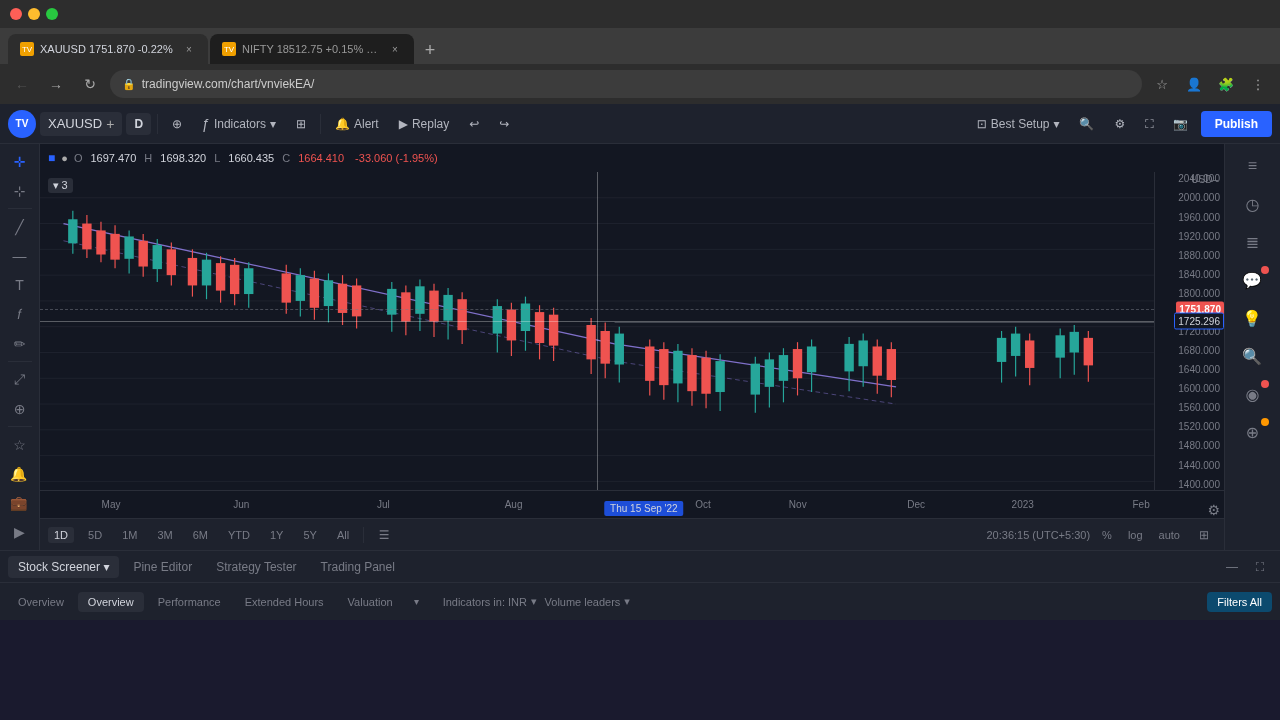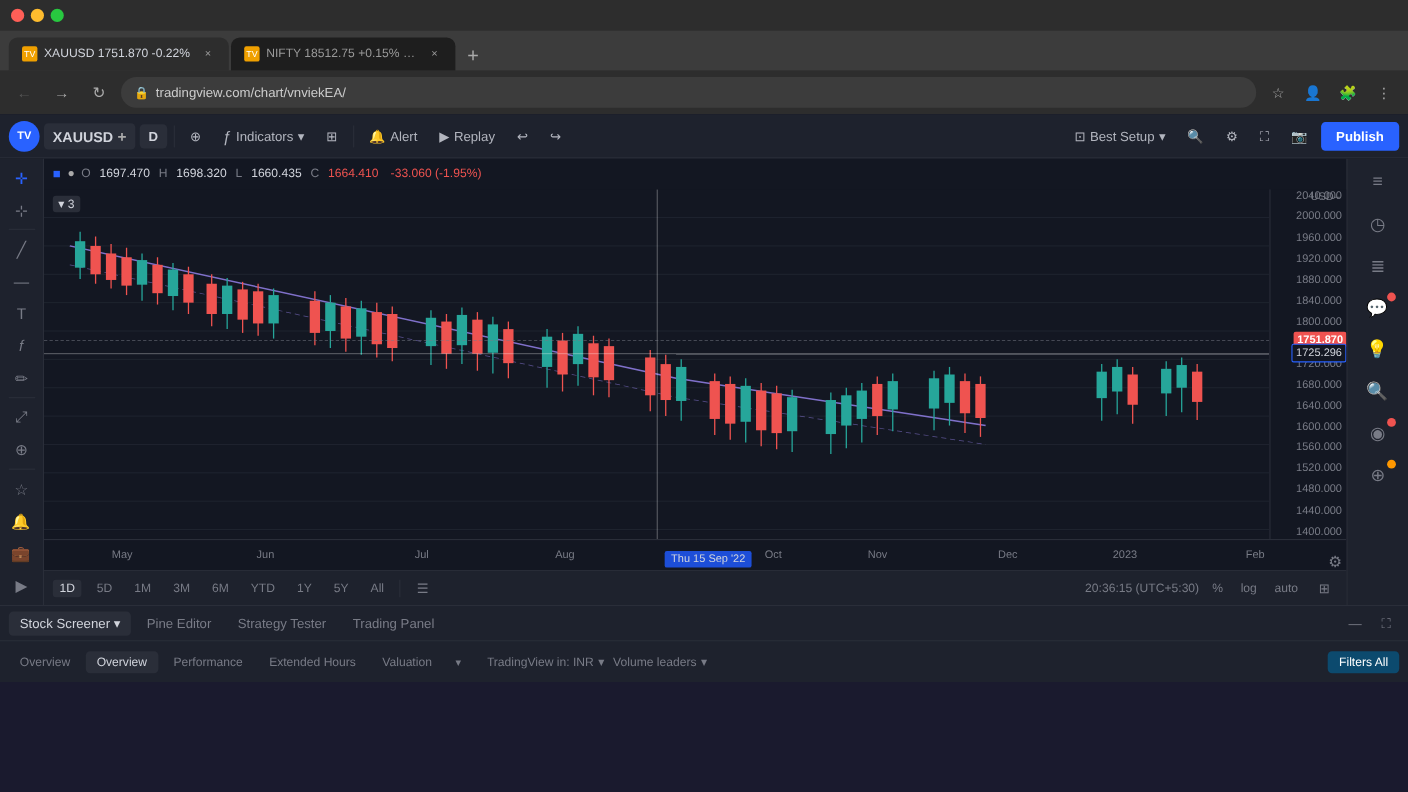--- a/index.html
+++ b/index.html
@@ -28,21 +28,21 @@
     .address-secure { color: #aaa; font-size: 11px; }
     .nav-icons-right { display: flex; gap: 4px; }
     .nav-icon { width: 28px; height: 28px; border-radius: 50%; display: flex; align-items: center; justify-content: center; color: #aaa; font-size: 13px; cursor: pointer; }
 
     
     .tv-app { flex: 1; display: flex; flex-direction: column; background: #131722; }
 
     
     .tv-toolbar { height: 40px; background: #1e222d; border-bottom: 1px solid #2a2e39; display: flex; align-items: center; padding: 0 8px; gap: 4px; flex-shrink: 0; }
     .tv-logo { width: 28px; height: 28px; border-radius: 50%; background: #2962ff; display: flex; align-items: center; justify-content: center; font-size: 10px; color: white; font-weight: bold; flex-shrink: 0; }
-    .tv-symbol-btn { display: flex; align-items: flex-end; gap: 4px; padding: 4px 8px; background: #2a2e39; border-radius: 4px; cursor: pointer; color: #d1d4dc; font-size: 13px; font-weight: 700; }
+    .tv-symbol-btn { display: flex; align-items: flex-start; gap: 4px; padding: 4px 8px; background: #2a2e39; border-radius: 4px; cursor: pointer; color: #d1d4dc; font-size: 13px; font-weight: 400; }
     .tv-timeframe-btn { padding: 4px 8px; background: #2a2e39; border-radius: 4px; cursor: pointer; color: #d1d4dc; font-size: 12px; font-weight: 600; }
     .tv-divider { width: 1px; height: 20px; background: #2a2e39; margin: 0 2px; }
     .tv-toolbar-btn { display: flex; align-items: center; gap: 4px; padding: 4px 8px; border-radius: 4px; cursor: pointer; color: #b2b5be; font-size: 12px; }
     .tv-spacer { flex: 1; }
     .tv-publish-btn { padding: 6px 14px; background: #2962ff; border-radius: 4px; color: white; font-size: 12px; font-weight: 600; cursor: pointer; }
     .left-toolbar { width: 40px; background: #1e222d; border-right: 1px solid #2a2e39; display: flex; flex-direction: column; align-items: center; padding: 4px 0; gap: 2px; flex-shrink: 0; }
     .lt-btn { width: 32px; height: 32px; display: flex; align-items: center; justify-content: center; color: #787b86; border-radius: 4px; cursor: pointer; font-size: 14px; }
     .lt-btn.active { color: #2962ff; }
     .lt-sep { width: 24px; height: 1px; background: #2a2e39; margin: 2px 0; }
 
@@ -536,21 +536,21 @@
         <div style="display:flex;gap:4px;align-items:center;">
           <div class="bp-tab" style="font-size:11px;color:#787b86;">Overview</div>
           <div class="bp-tab active" style="font-size:11px;background:#2a2e39;color:#d1d4dc;">Overview</div>
           <div class="bp-tab" style="font-size:11px;color:#787b86;">Performance</div>
           <div class="bp-tab" style="font-size:11px;color:#787b86;">Extended Hours</div>
           <div class="bp-tab" style="font-size:11px;color:#787b86;">Valuation</div>
           <div class="lt-btn" style="width:20px;height:20px;font-size:10px;color:#787b86;">▾</div>
         </div>
         <div style="flex:1;display:flex;gap:8px;align-items:center;overflow:hidden;">
           <div style="display:flex;align-items:center;gap:4px;font-size:11px;color:#787b86;">
-            <span>TradingView in: INR</span>
+            <span>Indicators in: INR</span>
             <span>▾</span>
           </div>
           <div style="display:flex;align-items:flex-end;gap:4px;font-size:11px;color:#787b86;">
             <span>Volume leaders</span>
             <span>▾</span>
           </div>
         </div>
         <div class="bp-filters-btn">
           <span>Filters</span>
           <span> </span><span>All</span>

